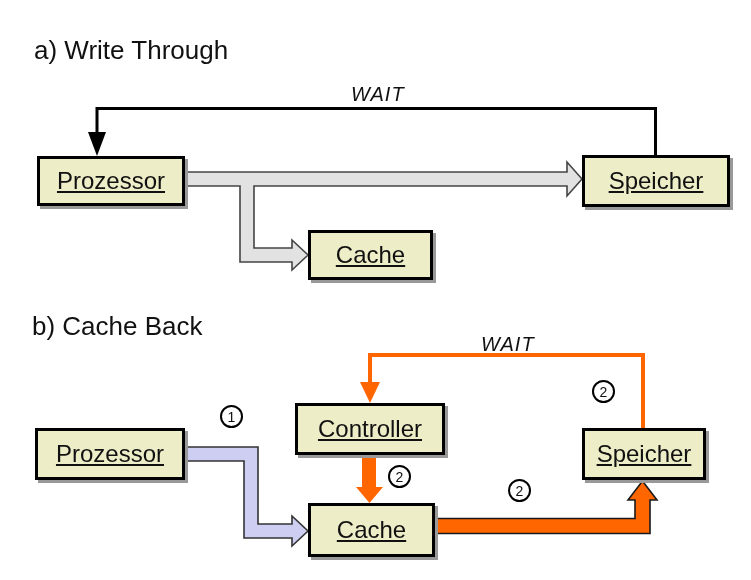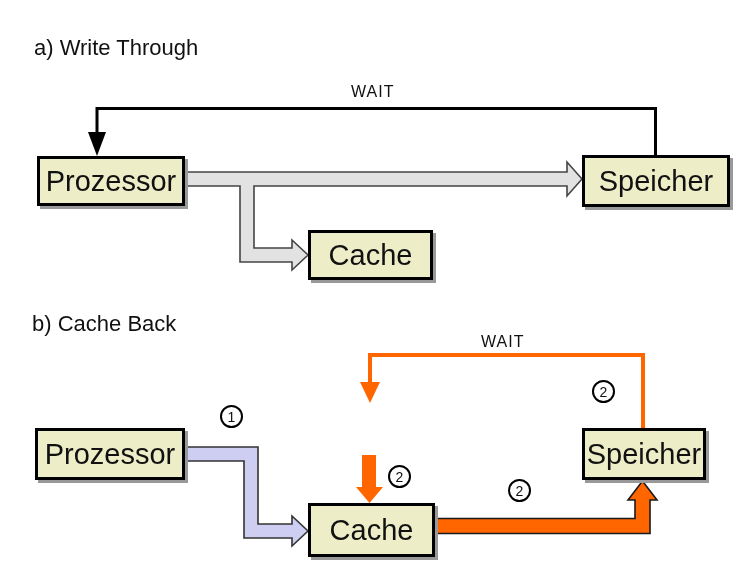--- a/index.html
+++ b/index.html
@@ -6,33 +6,33 @@
   #canvas{
     position:relative;width:751px;height:580px;background:#ffffff;overflow:hidden;
     font-family:"Liberation Sans", sans-serif;color:#111;
   }
   #arrow-layer{position:absolute;left:0;top:0;width:751px;height:580px;}
   .box{
     position:absolute;box-sizing:border-box;
     background:#EDEDC7;border:3px solid #000;
     box-shadow:3px 3px 0 #999;
     display:flex;align-items:center;justify-content:center;
-    font-size:29px;line-height:1;white-space:nowrap;
+    font-size:24px;line-height:1;white-space:nowrap;text-decoration:underline;
   }
   #box-a-prozessor{left:37px;top:156px;width:148px;height:50px;}
   #box-a-speicher {left:582px;top:155px;width:148px;height:52px;}
   #box-a-cache    {left:308px;top:230px;width:125px;height:50px;}
   #box-b-prozessor{left:35px;top:428px;width:150px;height:52px;}
   #box-b-controller{left:295px;top:403px;width:150px;height:52px;}
   #box-b-cache    {left:308px;top:503px;width:127px;height:54px;}
   #box-b-speicher {left:582px;top:428px;width:124px;height:52px;}
-  .sec-title{position:absolute;font-size:22px;}
+  .sec-title{position:absolute;font-size:26px;}
   #title-a{left:34px;top:35px;}
   #title-b{left:32px;top:311px;}
-  .wait-label{position:absolute;font-size:16px;letter-spacing:1px;}
+  .wait-label{position:absolute;font-size:20px;letter-spacing:1px;font-style:italic;}
   #wait-a{left:351px;top:83px;}
   #wait-b{left:481px;top:333px;}
   .step-marker{
     position:absolute;box-sizing:border-box;width:23px;height:23px;
     border:2.5px solid #000;border-radius:50%;background:#fff;
     display:flex;align-items:center;justify-content:center;
     font-size:14px;line-height:1;
   }
   #marker-b1 {left:220px;top:405px;}
   #marker-b2-speicher{left:592px;top:380px;}
@@ -73,20 +73,23 @@
   <div class="box" id="box-a-cache">
     <span>Cache</span>
   </div>
 
   <div class="sec-title" id="title-b">b) Cache Back</div>
   <div class="wait-label" id="wait-b">WAIT</div>
 
   <div class="box" id="box-b-prozessor">
     <span>Prozessor</span>
   </div>
+  <div class="box" id="box-b-controller">
+    <span>Controller</span>
+  </div>
   <div class="box" id="box-b-cache">
     <span>Cache</span>
   </div>
   <div class="box" id="box-b-speicher">
     <span>Speicher</span>
   </div>
 
   <div class="step-marker" id="marker-b1">
     <span>1</span>
   </div>

